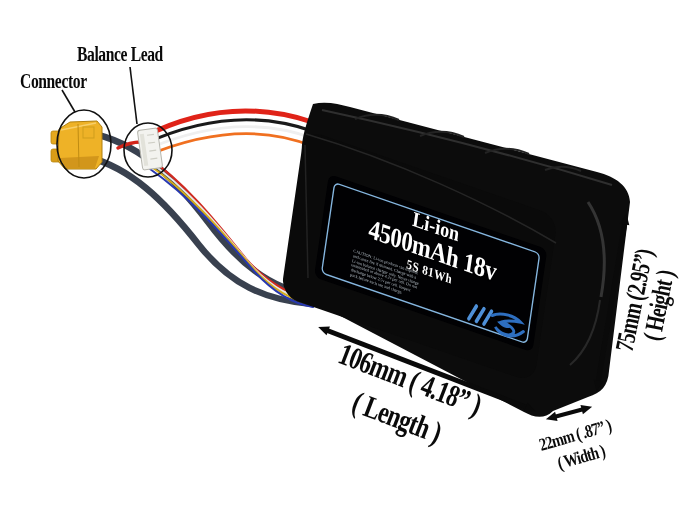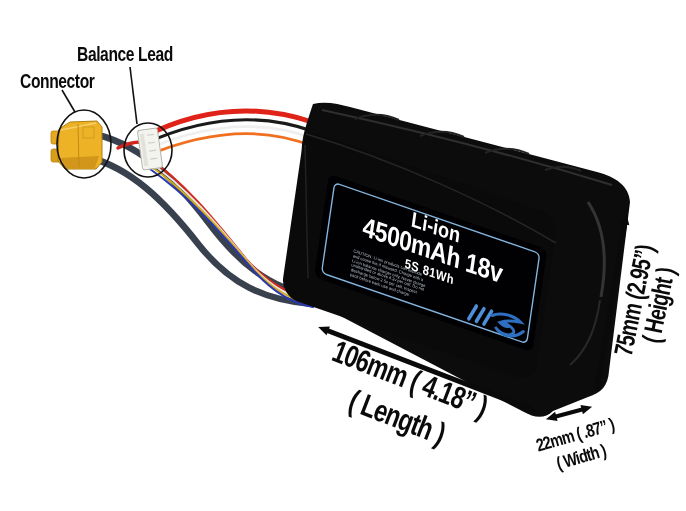--- a/index.html
+++ b/index.html
@@ -1,18 +1,18 @@
 <!DOCTYPE html>
 <html><head>
 <meta charset="utf-8">
 <style>
   html,body{margin:0;padding:0;background:#ffffff;}
   .stage{
     position:relative;width:686px;height:511px;background:#ffffff;overflow:hidden;
-    font-family:Liberation Sans, sans-serif;
+    font-family:Liberation Serif, serif;
   }
   .stage svg.art{position:absolute;left:0;top:0;}
   .txt{position:absolute;font-weight:bold;color:#0a0a0a;white-space:nowrap;line-height:1;}
   .callout{font-size:20px;letter-spacing:-0.5px;transform:scaleX(.78);transform-origin:0 0;}
   #balance-lead-label{left:77px;top:44px;}
   #connector-label{left:20px;top:71px;}
   .dim{letter-spacing:-1px;}
   #length-value{left:410px;top:379px;font-size:31px;transform:translate(-50%,-50%) rotate(21deg) scaleX(.76);}
   #length-name{left:397px;top:417px;font-size:31px;transform:translate(-50%,-50%) rotate(21deg) scaleX(.76);}
   #height-block{left:647px;top:303px;transform:translate(-50%,-50%) rotate(-78.5deg);text-align:center;}

